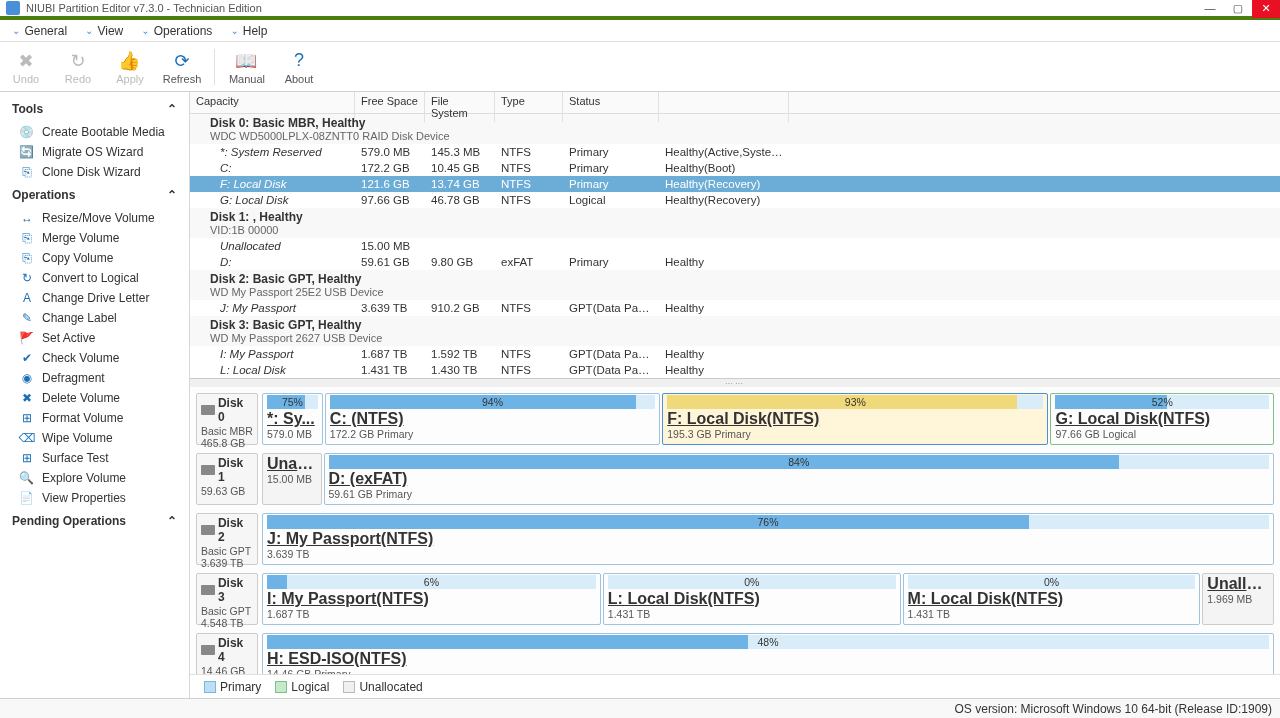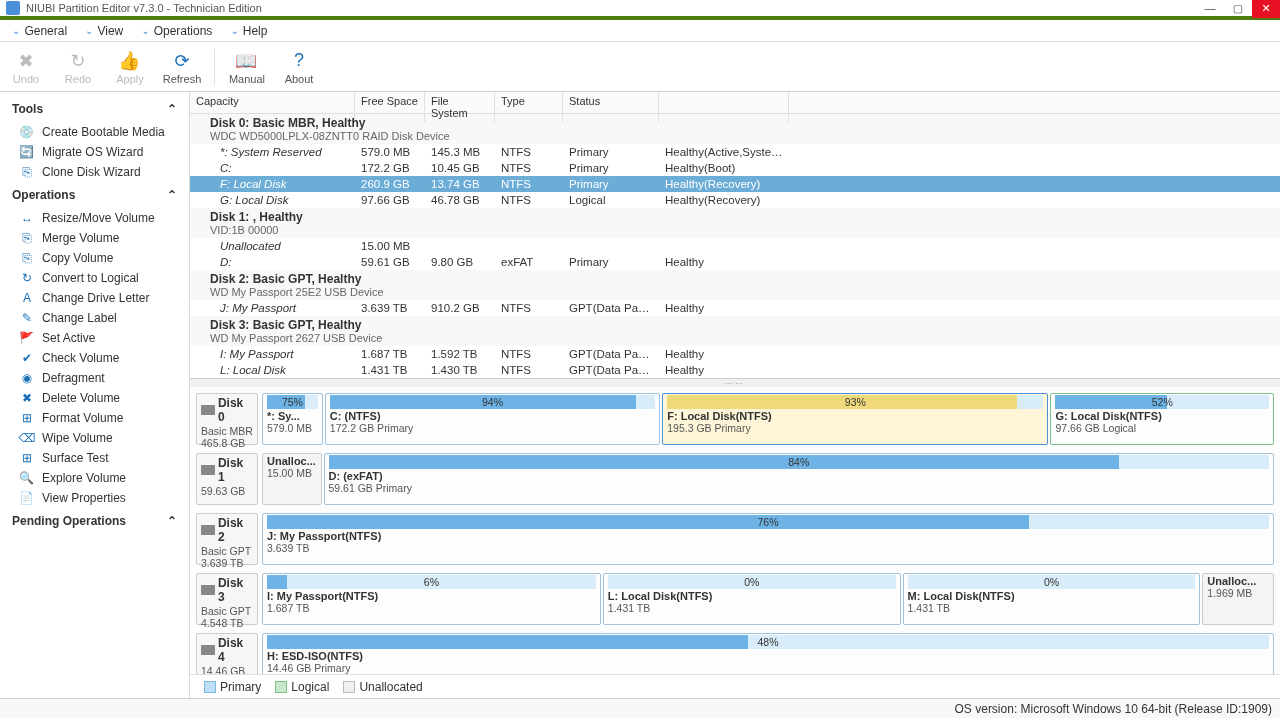--- a/index.html
+++ b/index.html
@@ -45,21 +45,21 @@
 .disk-sub { font-size:10.5px; color:#555; }
 .parts { flex:1; display:flex; gap:2px; }
 .part { border:1px solid #a0c4e0; border-radius:2px; padding:1px 4px; display:flex; flex-direction:column; position:relative; overflow:hidden; }
 .part.selected { border-color:#4a90d9; background:#fff6d9; }
 .part.logical { border-color:#7cc08a; }
 .part.unalloc { border-color:#ccc; background:#f4f4f4; }
 .pbar { height:14px; background:#d9ecf9; position:relative; margin-bottom:1px; }
 .pbar .fill { height:100%; background:#6db3e6; }
 .pbar .pct { position:absolute; left:50%; top:0; transform:translateX(-50%); font-size:10.5px; line-height:14px; }
 .part.selected .pbar .fill { background:#f0d97a; }
-.pname { font-weight:bold; font-size:11px; white-space:nowrap; overflow:hidden; text-overflow:ellipsis; }
+.pname { font-weight:bold; font-size:16px; white-space:nowrap; overflow:hidden; text-overflow:ellipsis;text-decoration:underline; }
 .psize { font-size:10.5px; color:#555; white-space:nowrap; overflow:hidden; text-overflow:ellipsis; }
 .legend { height:24px; display:flex; align-items:center; gap:14px; padding:0 14px; border-top:1px solid #e0e0e0; }
 .leg-sw { width:12px; height:12px; border:1px solid #888; display:inline-block; margin-right:4px; vertical-align:middle; }
 .leg-pri { background:#bcdff5; border-color:#7ab8e0; }
 .leg-log { background:#c8e8cc; border-color:#7cc08a; }
 .leg-un  { background:#f0f0f0; border-color:#bbb; }
 .statusbar { height:20px; border-top:1px solid #d0d0d0; display:flex; align-items:center; justify-content:flex-end; padding:0 8px; font-size:11px; color:#555; background:#f8f8f8; }
 .blue { color:#1a6fb8; }
 </style>
 </head>
@@ -242,21 +242,21 @@
             <div class="c0">C:</div>
             <div>172.2 GB</div>
             <div>10.45 GB</div>
             <div>NTFS</div>
             <div>Primary</div>
             <div>Healthy(Boot)</div>
             <div></div>
           </div>
           <div class="vt-row selected">
             <div class="c0">F: Local Disk</div>
-            <div>260.9 GB</div>
+            <div>121.6 GB</div>
             <div>13.74 GB</div>
             <div>NTFS</div>
             <div>Primary</div>
             <div>Healthy(Recovery)</div>
             <div></div>
           </div>
           <div class="vt-row">
             <div class="c0">G: Local Disk</div>
             <div>97.66 GB</div>
             <div>46.78 GB</div>

